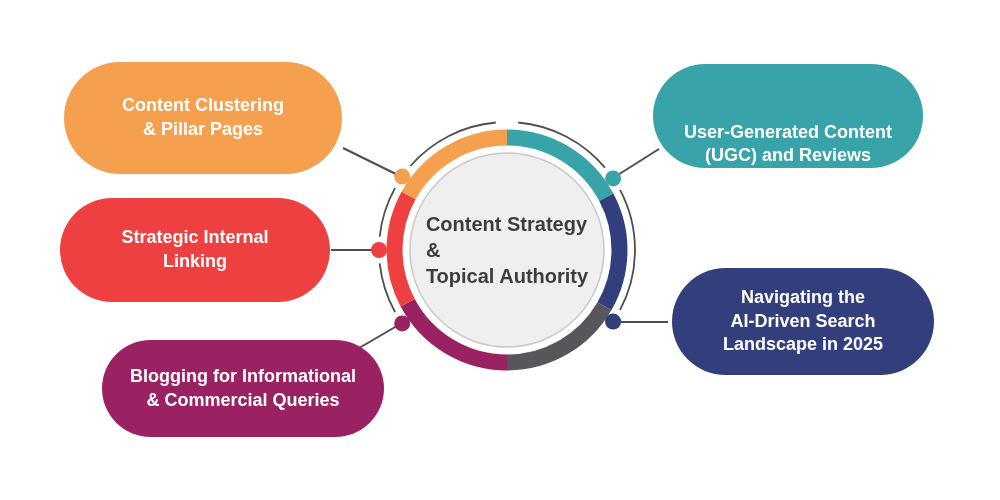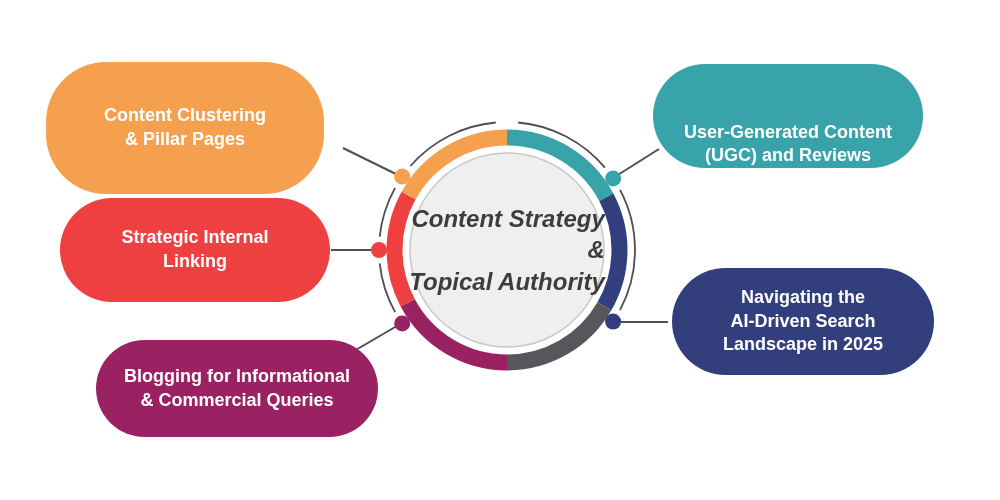--- a/index.html
+++ b/index.html
@@ -29,38 +29,37 @@
     text-align: center;
   }
   .pill .pill-label {
     color: #ffffff;
     font-weight: bold;
     font-size: 18px;
     line-height: 1.32;
     white-space: pre-line;
     padding: 0 18px;
   }
-  .pill-orange { left: 46px;  top: 62px;  width: 278px; height: 132px; }
+  .pill-orange { left: 64px;  top: 62px;  width: 278px; height: 112px; }
   .pill-red    { left: 60px;  top: 198px; width: 270px; height: 104px; }
-  .pill-purple { left: 96px;  top: 340px; width: 282px; height: 97px;  }
+  .pill-purple { left: 102px;  top: 340px; width: 282px; height: 97px;  }
   .pill-teal   { left: 653px; top: 64px;  width: 270px; height: 104px; align-items: flex-end; }
   .pill-navy   { left: 672px; top: 268px; width: 262px; height: 107px; text-align: center; }
   .center-title {
     position: absolute;
     left: 397px; top: 197px;
     width: 220px; height: 106px;
     display: flex;
     align-items: center;
     justify-content: center;
-    text-align: right;
+    text-align: left;
     font-weight: bold;
-    font-size: 24px;
+    font-size: 20px;
     line-height: 1.3;
     white-space: pre-line;
-    font-style: italic;
   }
 </style>
 </head>
 <body style="background: rgb(255, 255, 255);">
 
 <div class="canvas">
 
   <svg class="diagram-svg" viewBox="0 0 1000 500">
 
     <path d="M 343 148 L 402 177" fill="none" stroke-width="2" stroke="#4E4E4E"></path>

